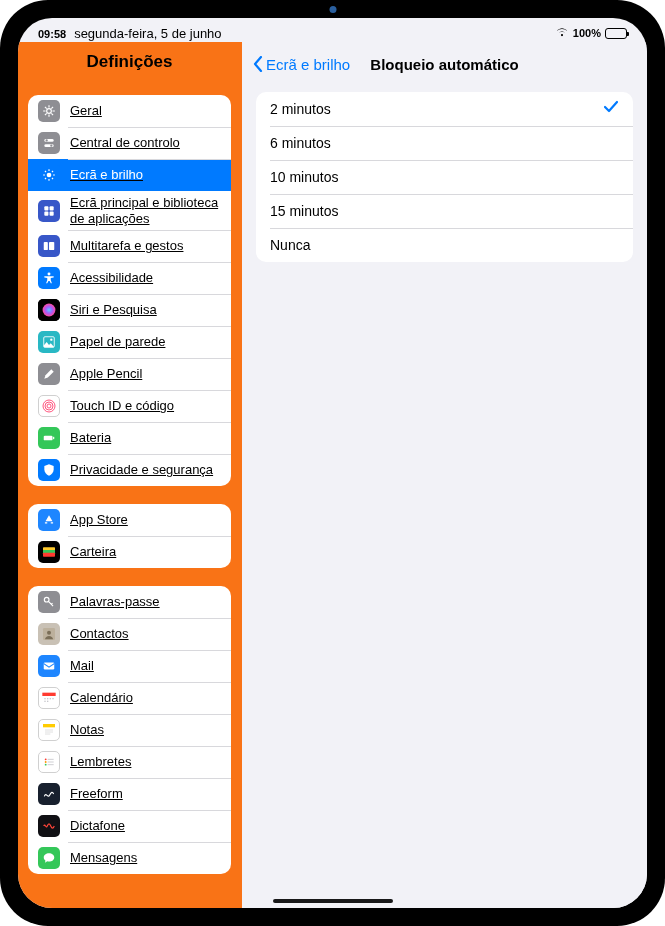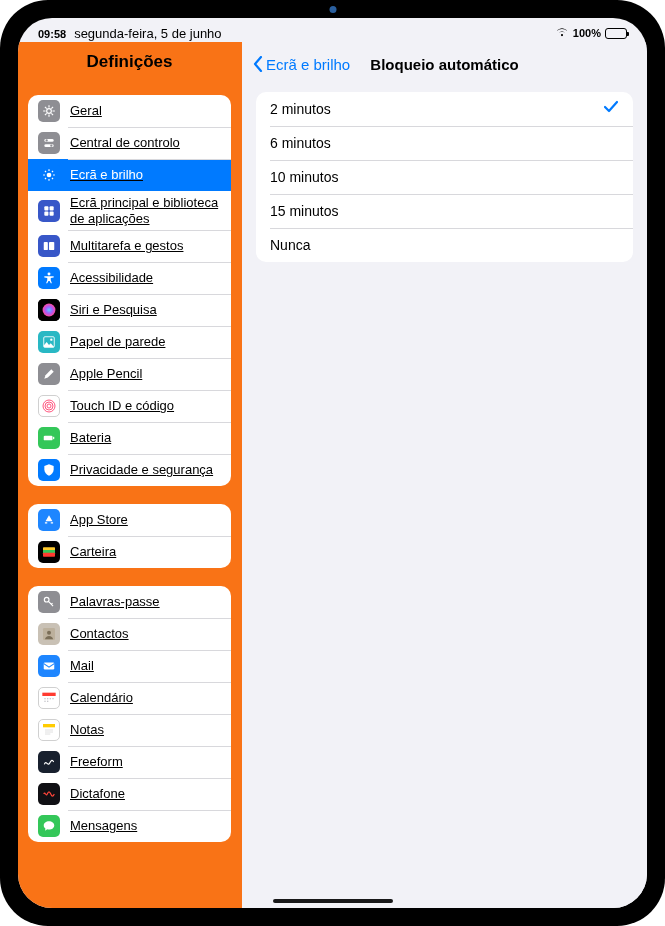--- a/index.html
+++ b/index.html
@@ -392,20 +392,32 @@
               </div>
               <div class="row">
                 <div class="icon-box" style="background: rgb(255, 255, 255); border: 0.5px solid rgb(208, 208, 208);">
                   <svg width="16" height="16" viewBox="0 0 24 24">
                     <rect x="3" y="3" width="18" height="18" rx="3" fill="#fff"></rect>
                     <rect x="3" y="3" width="18" height="5" fill="#ffcc00"></rect>
                     <path stroke="#d0d0d0" d="M6 12h12M6 15h12M6 18h8"></path>
                   </svg>
                 </div>
                 <span class="row-label">Notas</span>
+              </div>
+              <div class="row">
+                <div class="icon-box" style="background: rgb(255, 255, 255); border: 0.5px solid rgb(208, 208, 208);">
+                  <svg width="16" height="16" viewBox="0 0 24 24">
+                    <rect x="3" y="3" width="18" height="18" rx="3" fill="#fff"></rect>
+                    <circle cx="7" cy="8" r="1.4" fill="#ff3b30"></circle>
+                    <circle cx="7" cy="12" r="1.4" fill="#ff9500"></circle>
+                    <circle cx="7" cy="16" r="1.4" fill="#34c759"></circle>
+                    <path stroke="#c7c7cc" stroke-width="1.3" d="M10 8h9M10 12h9M10 16h9"></path>
+                  </svg>
+                </div>
+                <span class="row-label">Lembretes</span>
               </div>
               <div class="row">
                 <div class="icon-box" style="background: rgb(24, 32, 46);">
                   <svg width="14" height="14" viewBox="0 0 24 24">
                     <path fill="none" stroke="#fff" stroke-width="2" d="M4 16c3-8 6 4 9-2s5-6 7-2"></path>
                   </svg>
                 </div>
                 <span class="row-label">Freeform</span>
               </div>
               <div class="row">

